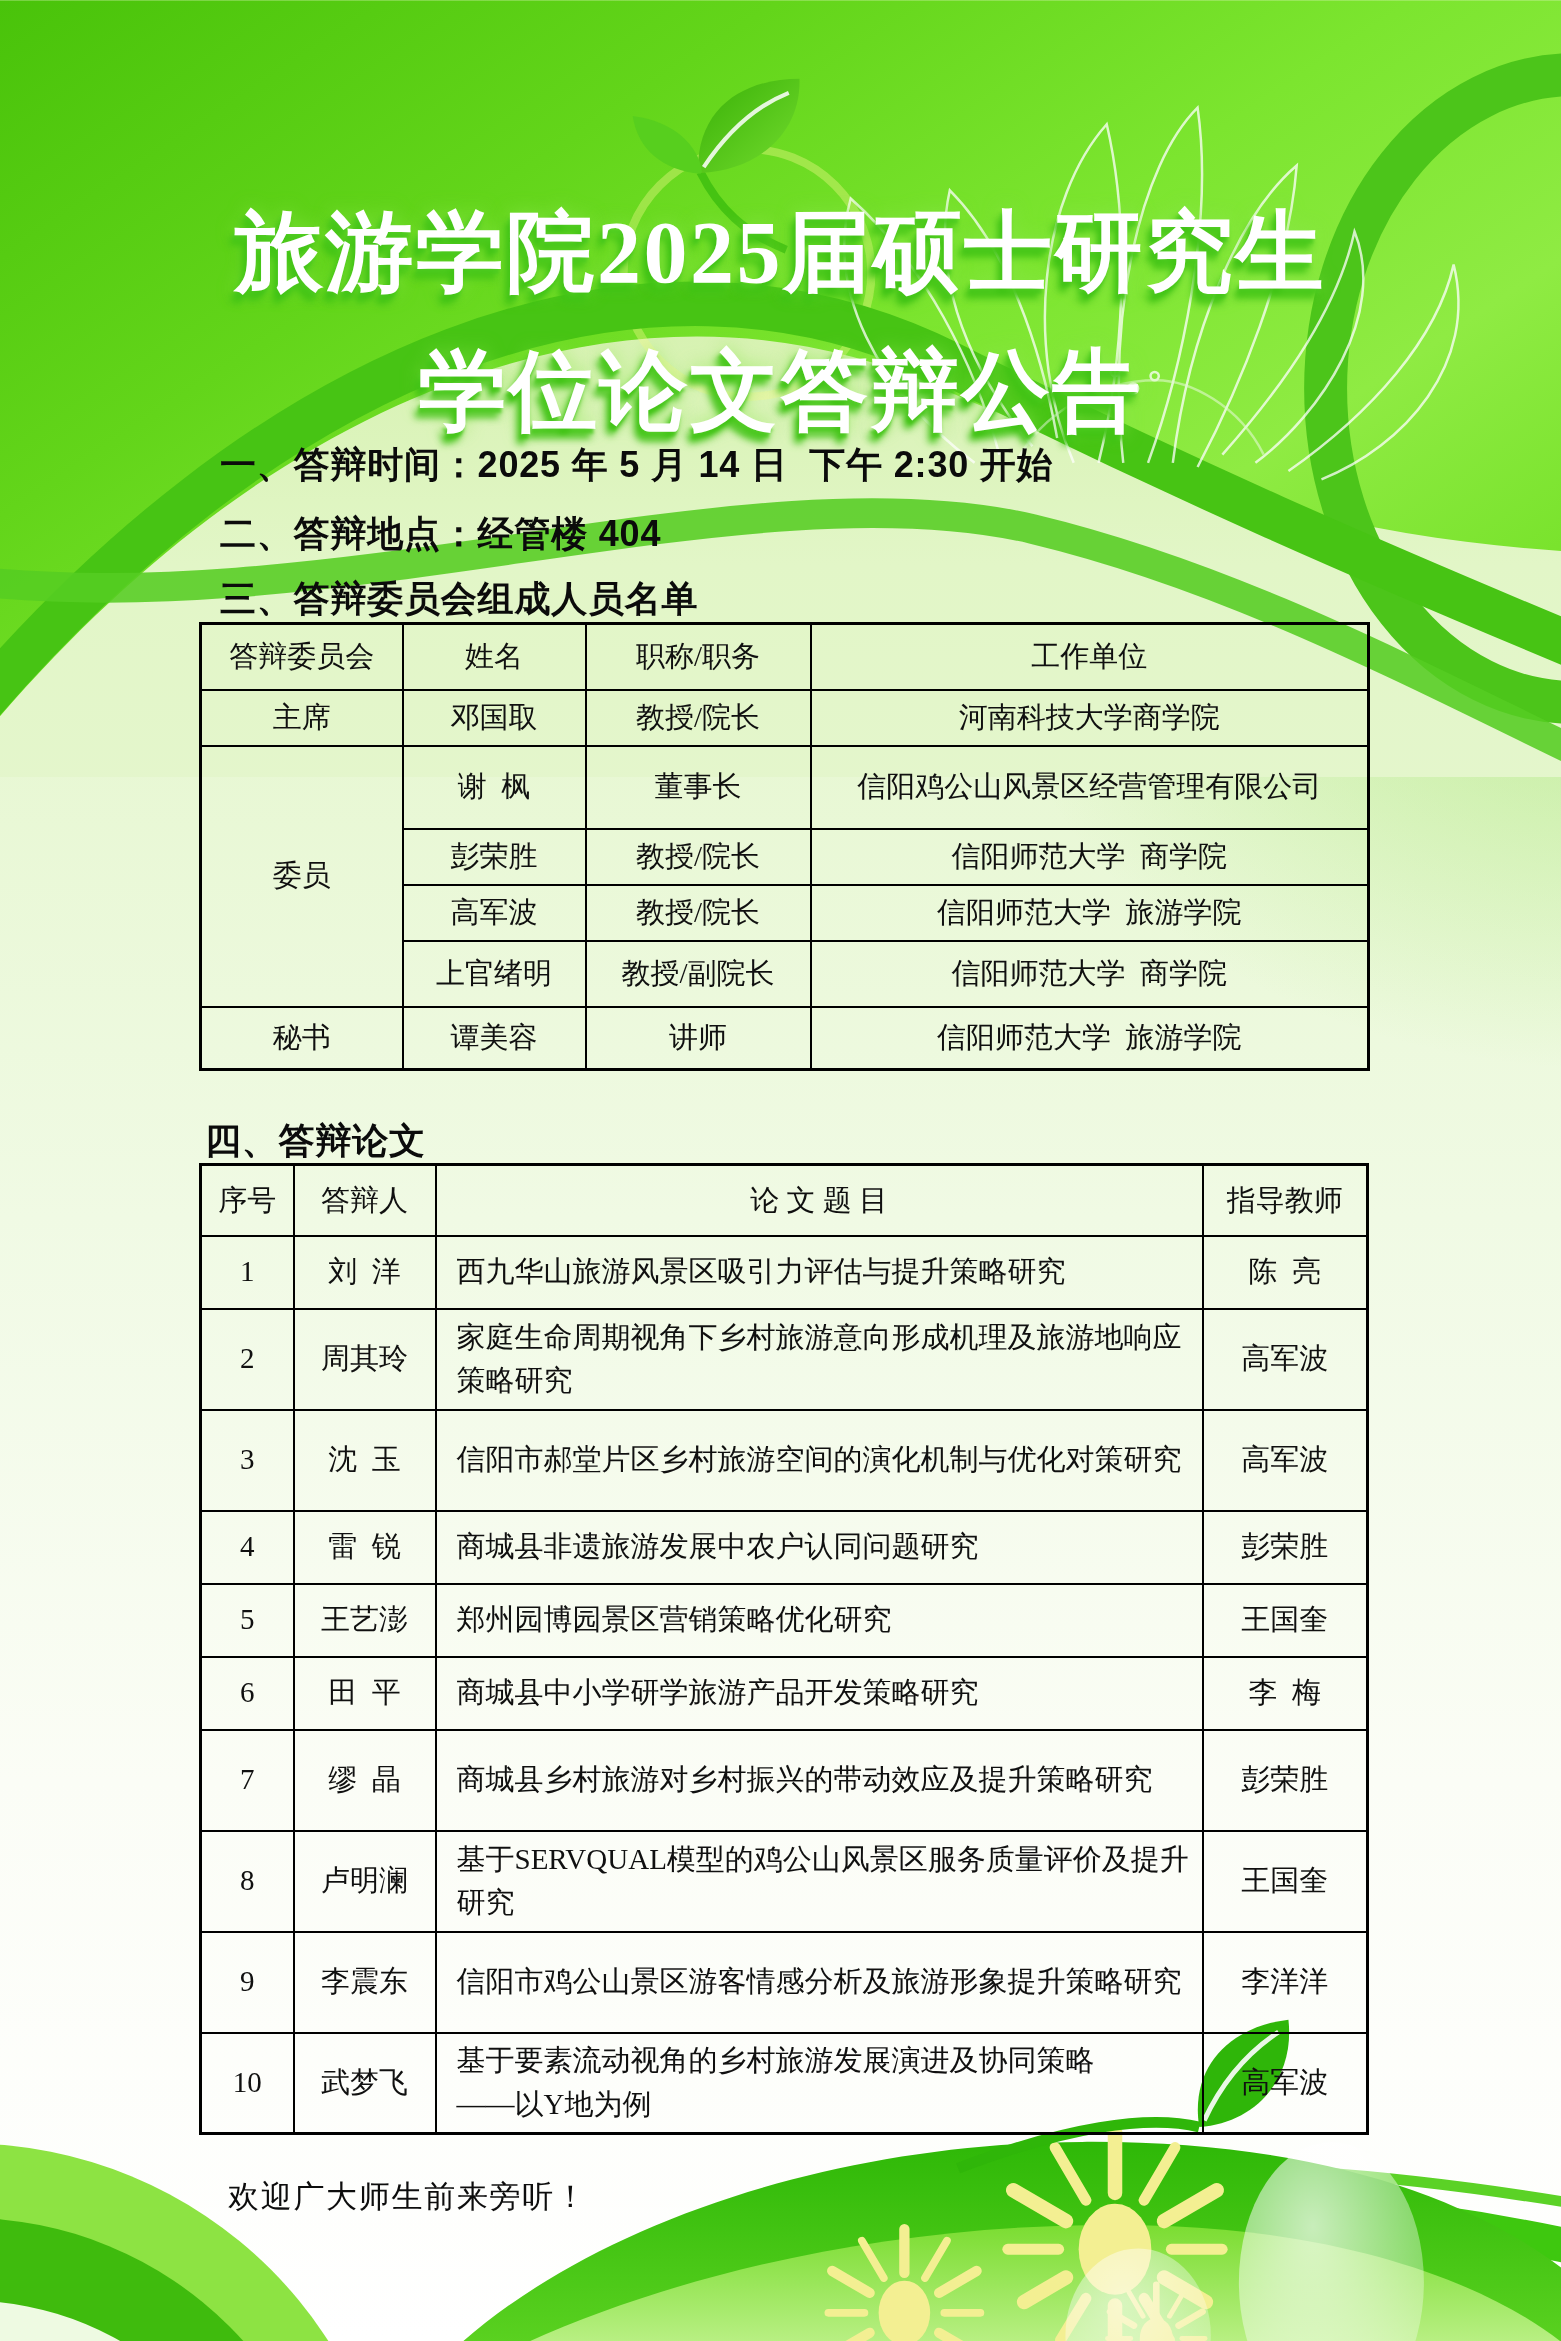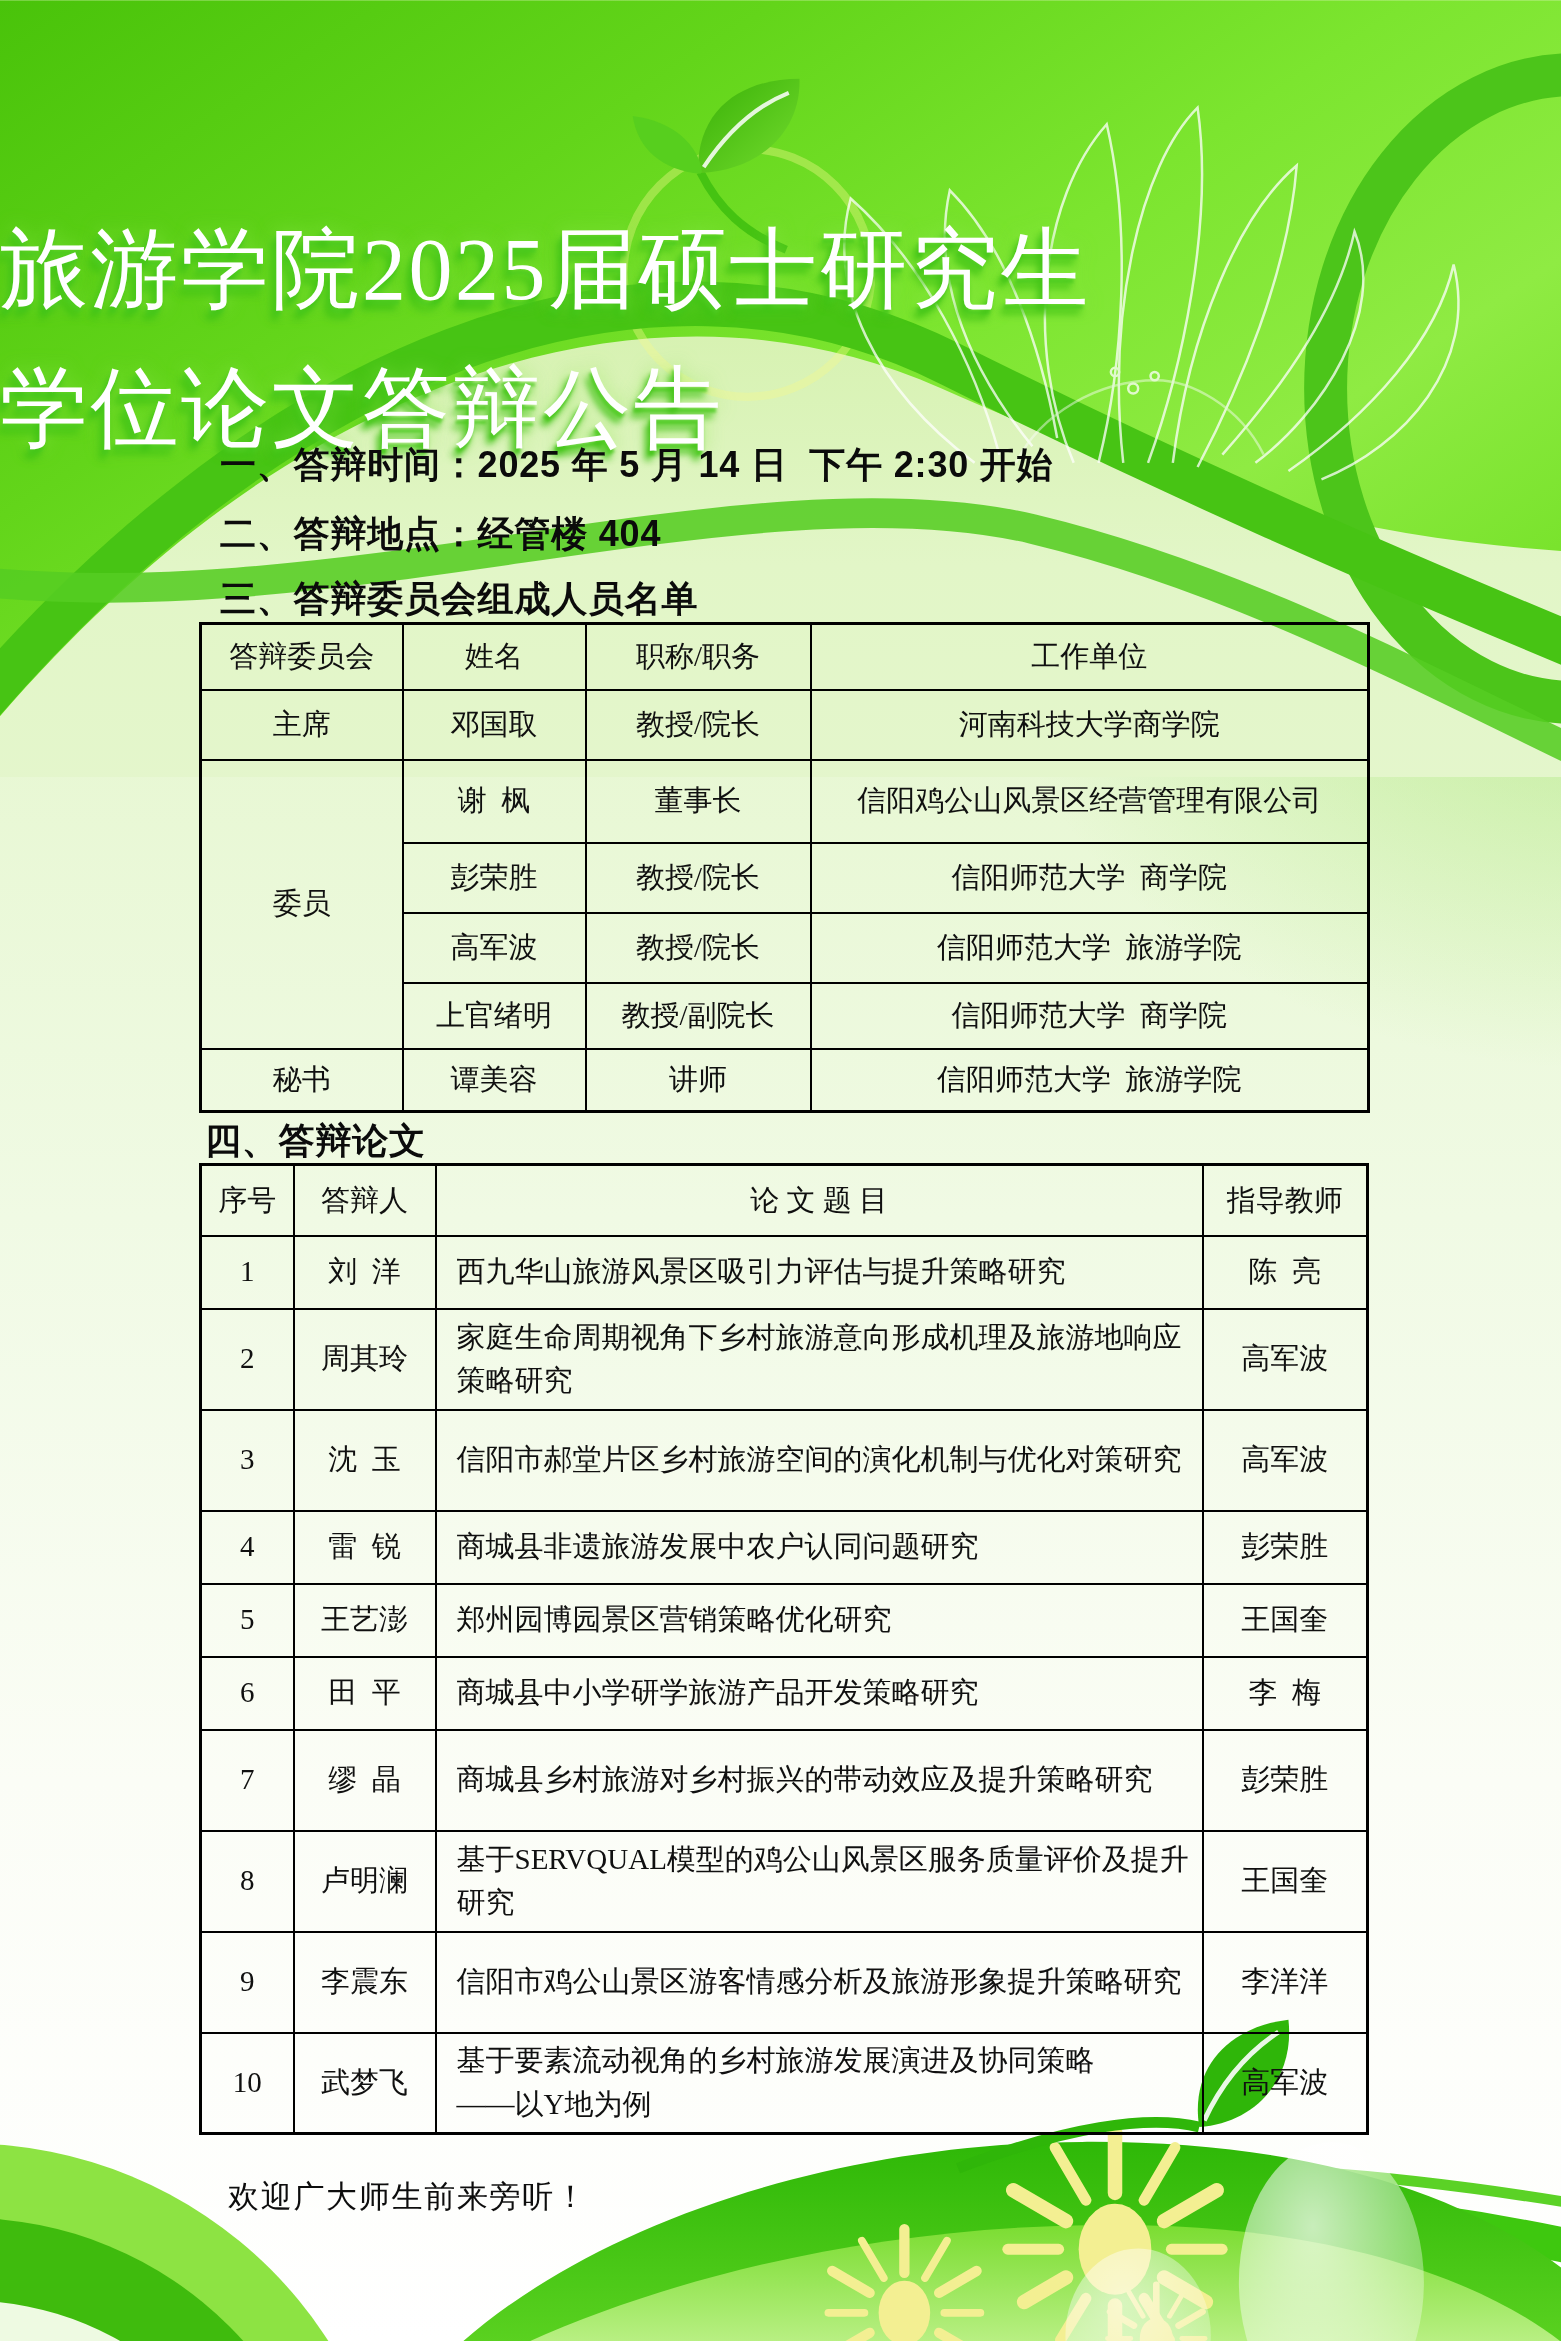--- a/index.html
+++ b/index.html
@@ -11,22 +11,23 @@
     background:
       radial-gradient(991px 743px at 103% 26%, rgba(150,225,90,.50), rgba(150,225,90,0) 62%),
       linear-gradient(180deg,#e0f5c2 0%,#e6f7d0 28%,#f0fae4 52%,#fbfdf6 76%,#ffffff 100%);
   }
   .decor{position:absolute;left:0;display:block;}
   #header-decor{top:0;z-index:0;}
   #bottom-decor{bottom:0;z-index:1;}
   .content{position:absolute;inset:0;z-index:2;}
 
   .title{
-    position:absolute;top:141px;left:0;right:0;
-    font-weight:normal;
+    position:absolute;top:124px;left:0;right:0;
+    text-align:center;
+    font-weight:bold;
     font-size:88px;
     line-height:1.58;
     letter-spacing:2.5px;
     color:#ffffff;
     text-shadow:-5px 10px 7.4px rgba(63,194,20,.95),
                 -1.7px 5px 3.3px rgba(80,205,35,.9),
                 0 0 18px rgba(140,230,80,.65);
   }
   .title .tline{display:block;}
 
@@ -59,21 +60,21 @@
   #committee-table col:nth-child(1){width:202px;}
   #committee-table col:nth-child(2){width:183px;}
   #committee-table col:nth-child(3){width:225px;}
   #committee-table col:nth-child(4){width:558px;}
   
   #thesis-table col:nth-child(1){width:93px;}
   #thesis-table col:nth-child(2){width:142px;}
   #thesis-table col:nth-child(3){width:767px;}
   #thesis-table col:nth-child(4){width:165px;}
 
-  tr.h80{height:66px;} tr.h84{height:70px;} tr.h100{height:83px;}
+  tr.h80{height:66px;} tr.h84{height:56px;} tr.h100{height:83px;}
   tr.h76{height:63px;} tr.h86{height:71px;border-radius:9px;} tr.h88{height:73px;} tr.h122{height:101px;}
 
   .footer-note{
     position:absolute;left:228px;top:2176px;
     font-size:31px;color:#0d0d0d;letter-spacing:1.7px;
   }
 </style>
 </head>
 <body>
 

